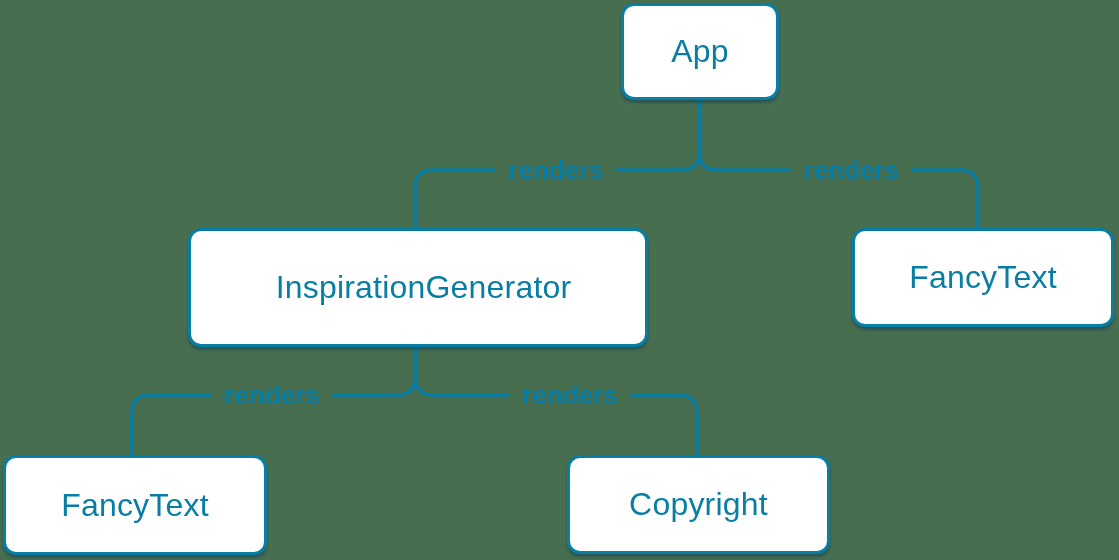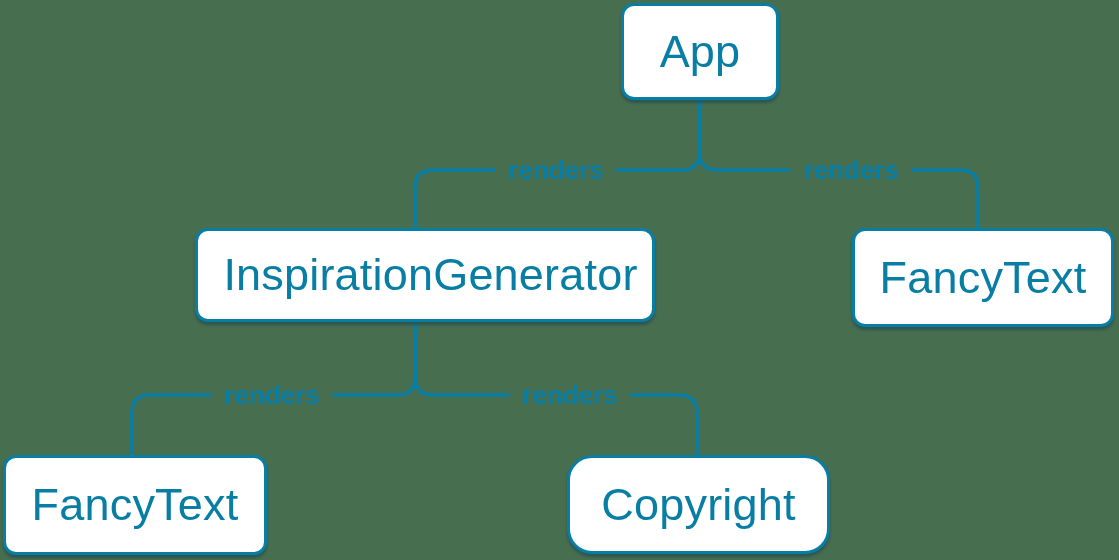--- a/index.html
+++ b/index.html
@@ -29,43 +29,43 @@
     stroke-width:3.5;
     stroke-linecap:round;
   }
   .node{
     position:absolute;
     display:flex; align-items:center; justify-content:center;
     background:var(--box_bg);
     border:3.5px solid var(--accent);
     border-radius:13px;
     color:var(--accent);
-    font-size:45px;
+    font-size:32px;
     font-weight:500;
     letter-spacing:0.2px;
     box-shadow:0 3px 3px rgba(8,58,82,0.45);
   }
   .node span{ white-space:nowrap; }
   .edge-label{
     position:absolute;
     transform:translate(-50%,-50%);
     background:var(--background);
     color:var(--accent);
     font-size:26px;
     font-weight:600;
     line-height:1;
     padding:3px 13px;
     white-space:nowrap;
   }
   
   .node-app            { left:621px; top:3px;   width:158px; height:97px; }
-  .node-ig             { left:195px; top:228px; width:460px; height:94px;padding-left:11px; }
+  .node-ig             { left:188px; top:228px; width:460px; height:119px;padding-left:11px; }
   .node-fancy-right    { left:852px; top:228px; width:262px; height:99px; }
   .node-fancy-left     { left:3px;   top:455px; width:264px; height:100px; }
-  .node-copyright      { left:567px; top:455px; width:263px; height:99px;border-radius:25px; }
+  .node-copyright      { left:567px; top:455px; width:263px; height:99px; }
   
   .edge-label-1{ left:556px; top:170px; }
   .edge-label-2{ left:851px; top:170px; }
   .edge-label-3{ left:272px; top:395px; }
   .edge-label-4{ left:570px; top:395px; }
 </style>
 </head>
 <body>
 
 <div class="stage">

